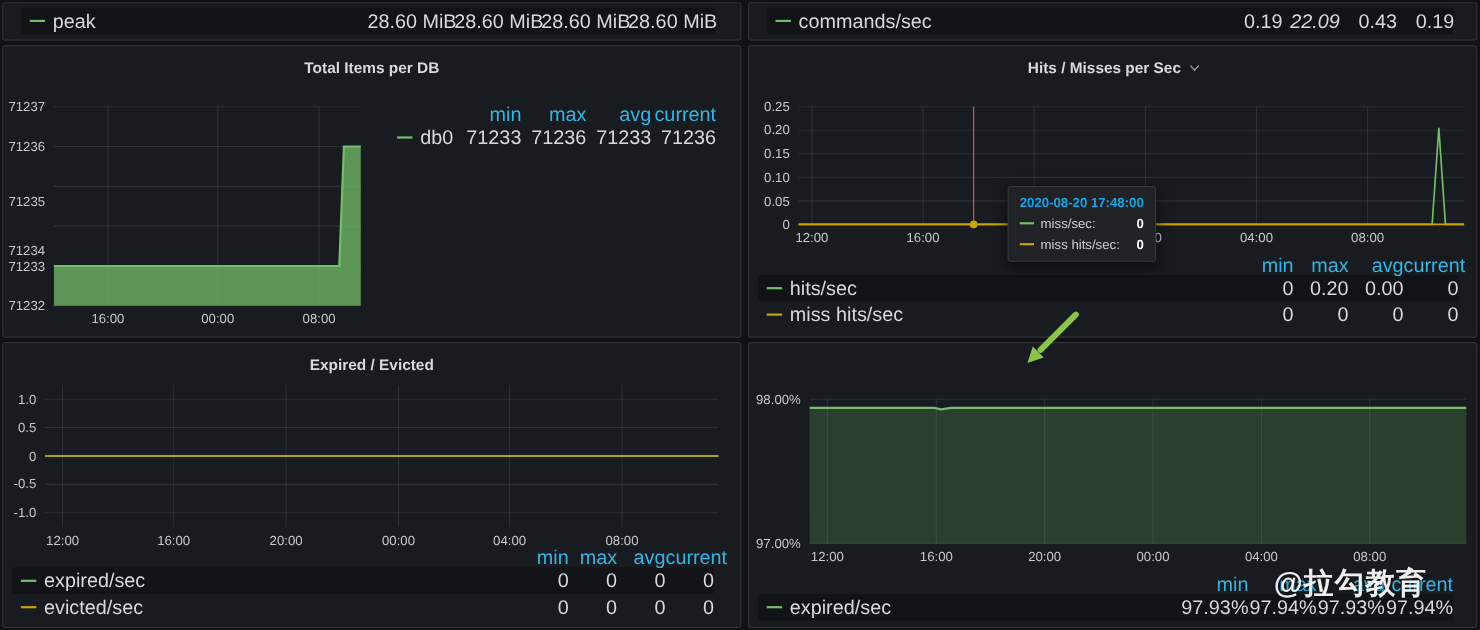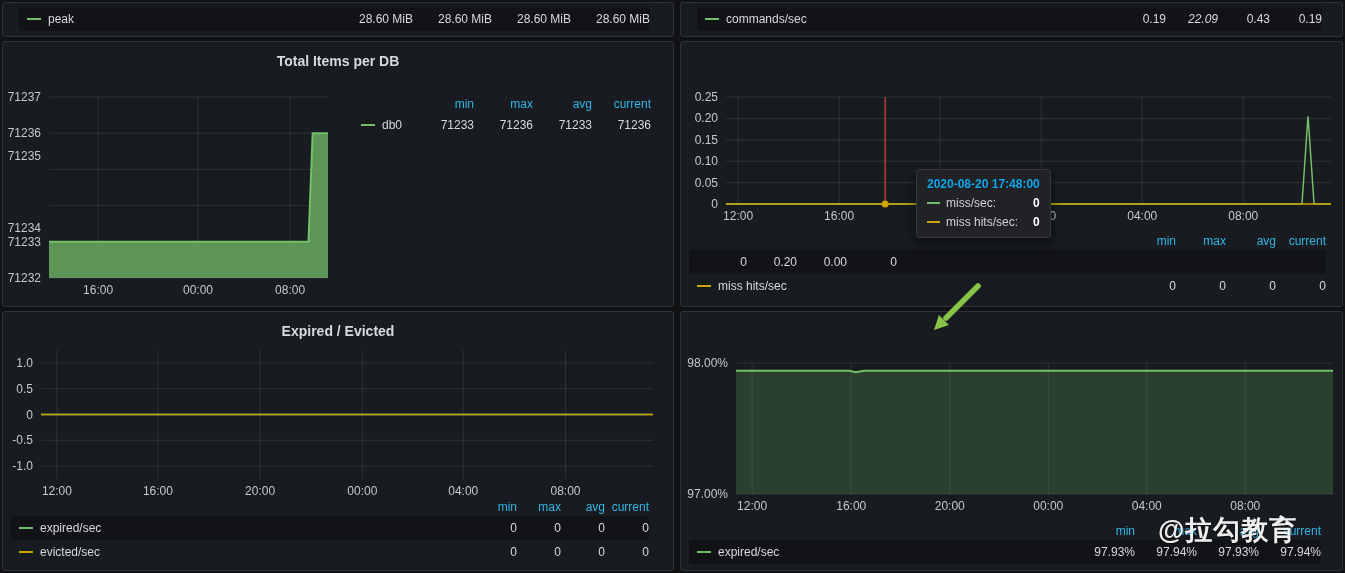--- a/index.html
+++ b/index.html
@@ -8,21 +8,21 @@
   .panel{position:absolute;background:#181b1f;border:1px solid #2f3237;border-radius:3px}
   .ptitle{position:absolute;top:4px;left:0;right:0;height:30px;line-height:30px;text-align:center;
           font-size:14px;font-weight:700;color:#d8d9da;cursor:pointer;z-index:2}
   .chevron{display:inline-block;width:6px;height:6px;border-right:1.5px solid #aeb0b3;border-bottom:1.5px solid #aeb0b3;
            transform:rotate(45deg);margin-left:9px;margin-bottom:3px}
   .chart{position:absolute}
   .chart svg{display:block}
   .tick{position:absolute;font-size:12px;color:#c7c8ca;white-space:nowrap;line-height:14px}
   .ytick{right:calc(100% + 8px);transform:translateY(-50%)}
   .xtick{top:calc(100% + 5px);transform:translateX(-50%)}
-  .legend{position:absolute;font-size:12px;color:#d8d9da}
+  .legend{position:absolute;font-size:18px;color:#d8d9da}
   .lrow{display:flex;align-items:center;height:24px;padding-left:8px;border-radius:2px}
   .lheader{height:18px}
   .lname{flex:1;display:flex;align-items:center;min-width:0}
   .ldash{width:14px;border-top:2px solid #888;margin-right:7px;flex:none}
   .llabel{white-space:nowrap;cursor:pointer}
   .lval{flex:none;text-align:right;white-space:nowrap}
   .lhead{color:#33b5e5;cursor:pointer}
   .striped .lseries.stripe{background:rgba(0,0,0,0.28)}
   .legend.side .lrow{height:22px}
   .legend.side .lheader{height:20px}
@@ -86,21 +86,21 @@
         <line x1="0" y1="144.8" x2="279" y2="144.8" stroke="rgba(204,212,220,0.12)" stroke-width="1"></line>
         <line x1="0" y1="181" x2="279" y2="181" stroke="rgba(204,212,220,0.12)" stroke-width="1"></line>
         <line x1="49.104" y1="0" x2="49.104" y2="181" stroke="rgba(204,212,220,0.12)" stroke-width="1"></line>
         <line x1="148.98600000000002" y1="0" x2="148.98600000000002" y2="181" stroke="rgba(204,212,220,0.12)" stroke-width="1"></line>
         <line x1="241.05599999999998" y1="0" x2="241.05599999999998" y2="181" stroke="rgba(204,212,220,0.12)" stroke-width="1"></line>
         <polygon points="0,181 0,144.8 259.47,144.8 263.655,36.19999999999999 279,36.19999999999999 279,181" fill="#73bf69" fill-opacity="0.75"></polygon>
         <polyline points="0,144.8 259.47,144.8 263.655,36.19999999999999 279,36.19999999999999" fill="none" stroke="#73bf69" stroke-width="2"></polyline>
       </svg>
       <div class="tick ytick" style="top: 0px;">71237</div>
       <div class="tick ytick" style="top: 36.2px;">71236</div>
-      <div class="tick ytick" style="top: 59px;">71235</div>
+      <div class="tick ytick" style="top: 86px;">71235</div>
       <div class="tick ytick" style="top: 108.6px; margin-top: 22px;">71234</div>
       <div class="tick ytick" style="top: 144.8px;">71233</div>
       <div class="tick ytick" style="top: 181px;">71232</div>
       <div class="tick xtick" style="left: 49.104px;">16:00</div>
       <div class="tick xtick" style="left: 148.986px;">00:00</div>
       <div class="tick xtick" style="left: 241.056px;">08:00</div>
     </div>
   <div class="legend side" style="left:350px;top:52px;width:298px">
       <div class="lrow lheader">
         <div class="lname"></div>
@@ -116,20 +116,23 @@
         </div>
         <div class="lval" style="width: 59px;">71233</div>
         <div class="lval" style="width: 59px;">71236</div>
         <div class="lval" style="width: 59px;">71233</div>
         <div class="lval" style="width: 59px;">71236</div>
       </div>
     </div>
 </div>
 
 <div class="panel" style="left:680px;top:41px;width:663px;height:266px">
+  <div class="ptitle">
+    <span>Hits / Misses per Sec</span><span class="chevron"></span>
+  </div>
   <div class="chart" style="left:45px;top:55px;width:605px;height:107px">
       <svg width="605" height="107" style="overflow: visible;">
         <line x1="0" y1="0" x2="605" y2="0" stroke="rgba(204,212,220,0.12)" stroke-width="1"></line>
         <line x1="0" y1="21.39999999999999" x2="605" y2="21.39999999999999" stroke="rgba(204,212,220,0.12)" stroke-width="1"></line>
         <line x1="0" y1="42.8" x2="605" y2="42.8" stroke="rgba(204,212,220,0.12)" stroke-width="1"></line>
         <line x1="0" y1="64.19999999999999" x2="605" y2="64.19999999999999" stroke="rgba(204,212,220,0.12)" stroke-width="1"></line>
         <line x1="0" y1="85.6" x2="605" y2="85.6" stroke="rgba(204,212,220,0.12)" stroke-width="1"></line>
         <line x1="0" y1="107" x2="605" y2="107" stroke="rgba(204,212,220,0.12)" stroke-width="1"></line>
         <line x1="12.1" y1="0" x2="12.1" y2="107" stroke="rgba(204,212,220,0.12)" stroke-width="1"></line>
         <line x1="113.135" y1="0" x2="113.135" y2="107" stroke="rgba(204,212,220,0.12)" stroke-width="1"></line>
@@ -170,20 +173,24 @@
   </div>
   <div class="legend striped" style="left:8px;right:16px;top:190px">
       <div class="lrow lheader">
         <div class="lname"></div>
         <div class="lval lhead" style="width: 50px;">min</div>
         <div class="lval lhead" style="width: 50px;">max</div>
         <div class="lval lhead" style="width: 50px;">avg</div>
         <div class="lval lhead" style="width: 50px;">current</div>
       </div>
       <div class="lrow lseries stripe">
+        <div class="lname">
+          <div class="ldash" style="border-top-color: rgb(115, 191, 105);"></div>
+          <div class="llabel">hits/sec</div>
+        </div>
         <div class="lval" style="width: 50px;">0</div>
         <div class="lval" style="width: 50px;">0.20</div>
         <div class="lval" style="width: 50px;">0.00</div>
         <div class="lval" style="width: 50px;">0</div>
       </div>
       <div class="lrow lseries">
         <div class="lname">
           <div class="ldash" style="border-top-color: rgb(204, 163, 0);"></div>
           <div class="llabel">miss hits/sec</div>
         </div>

